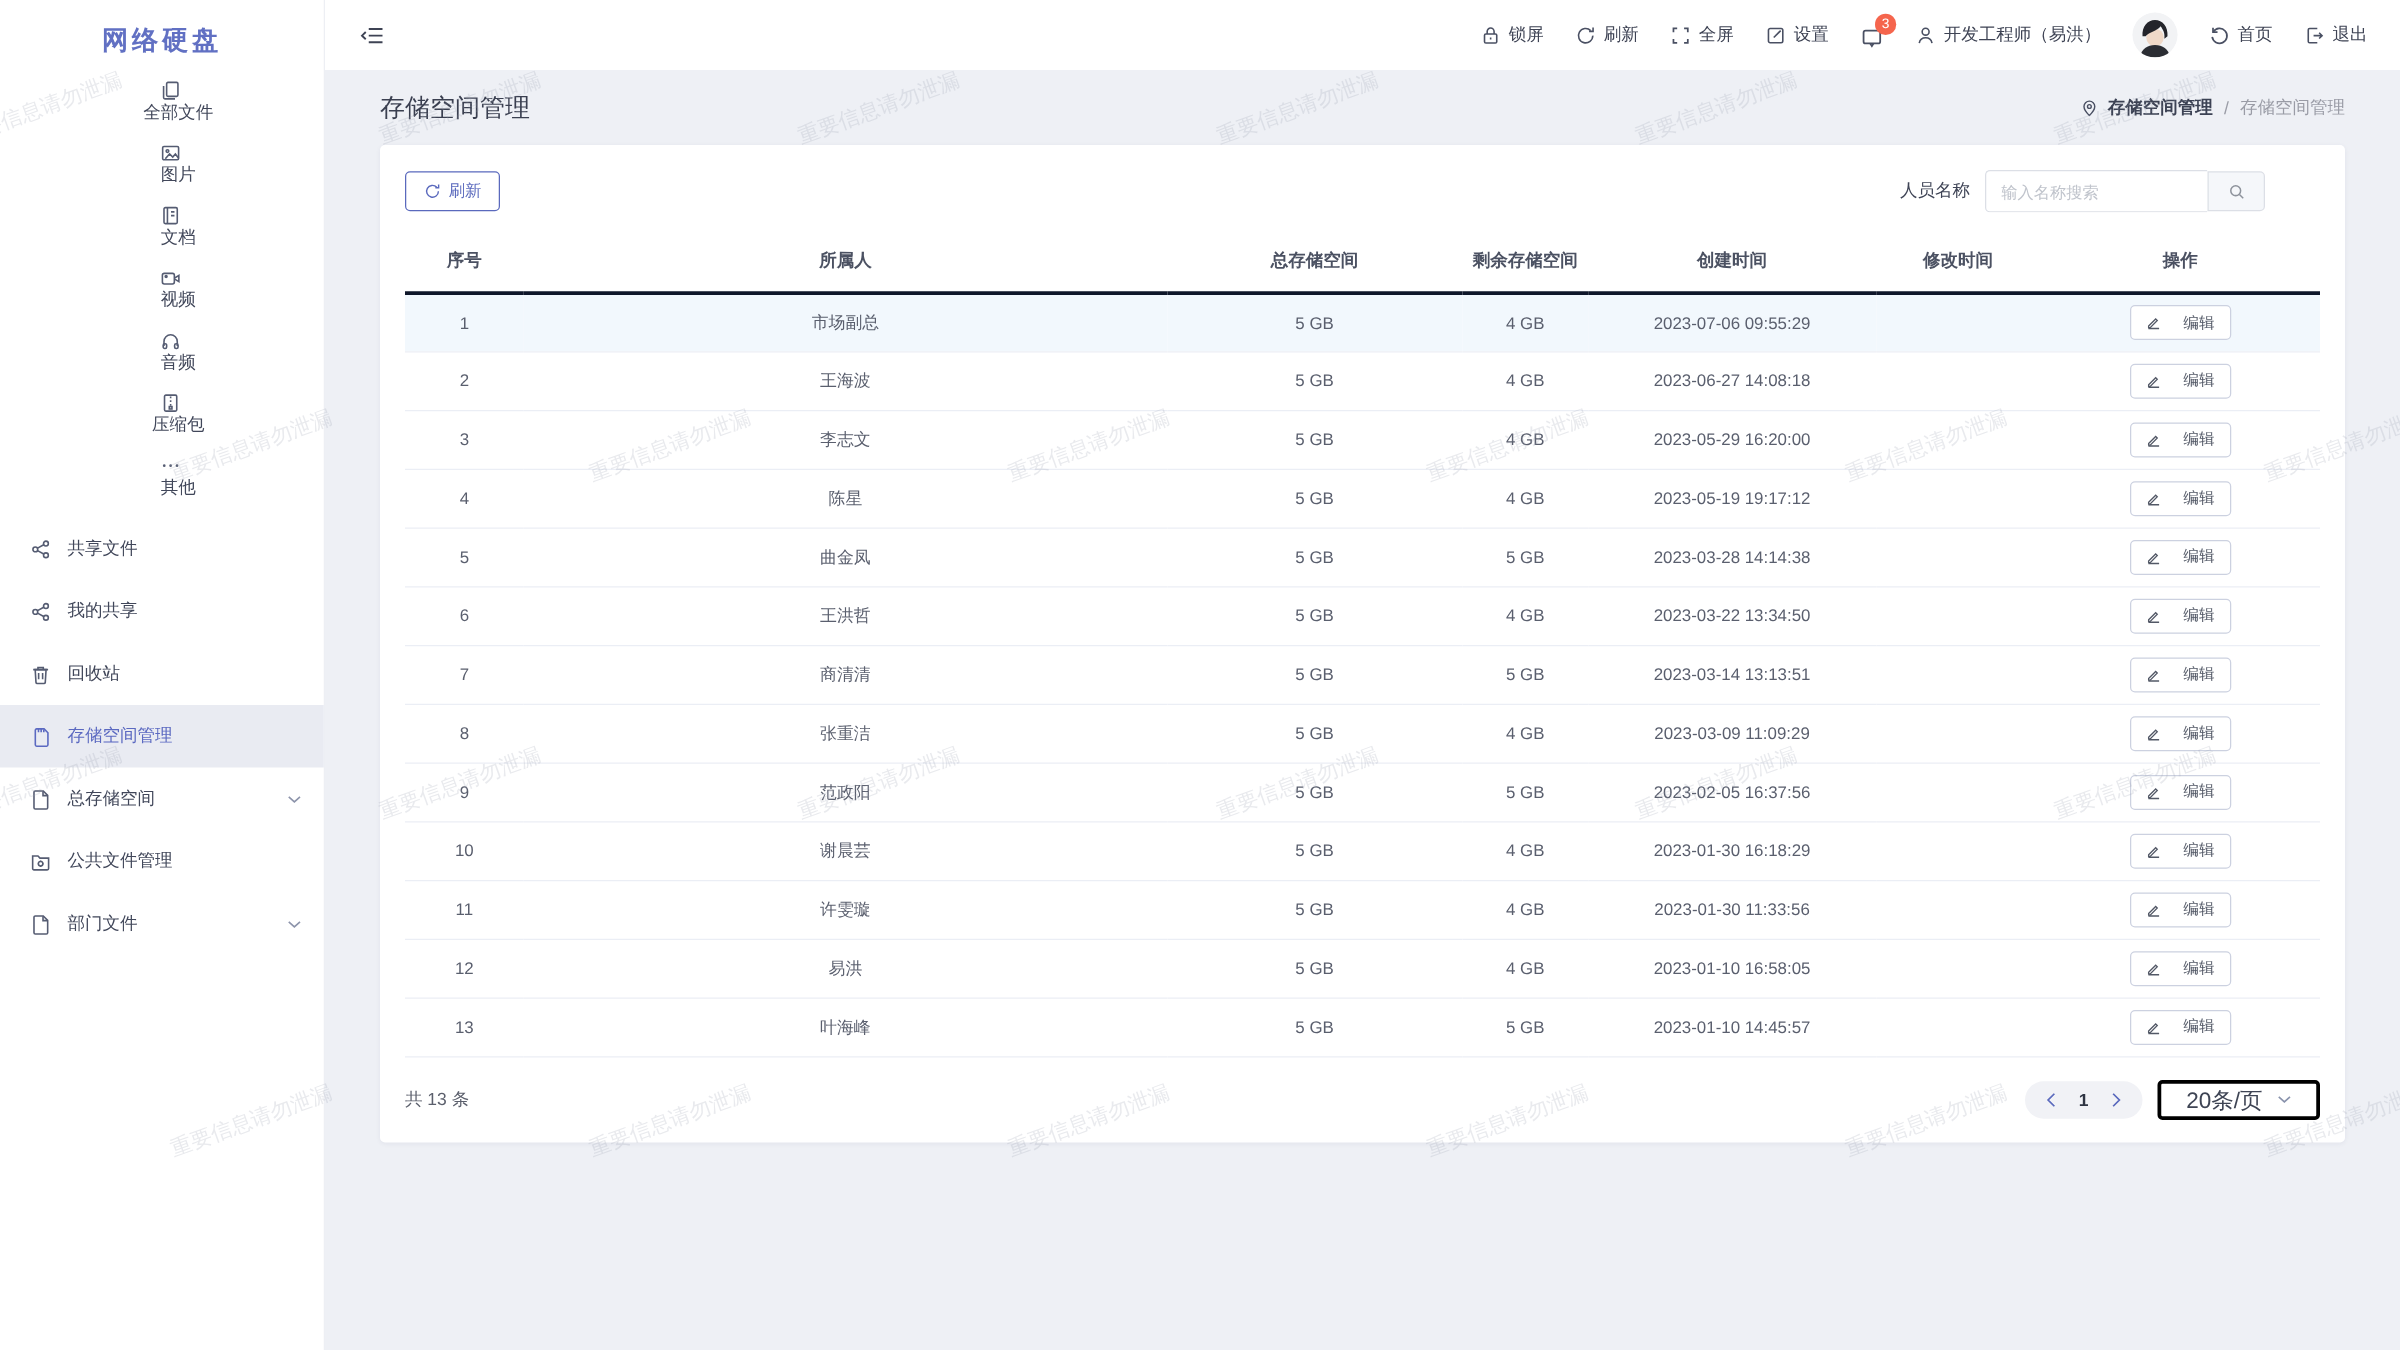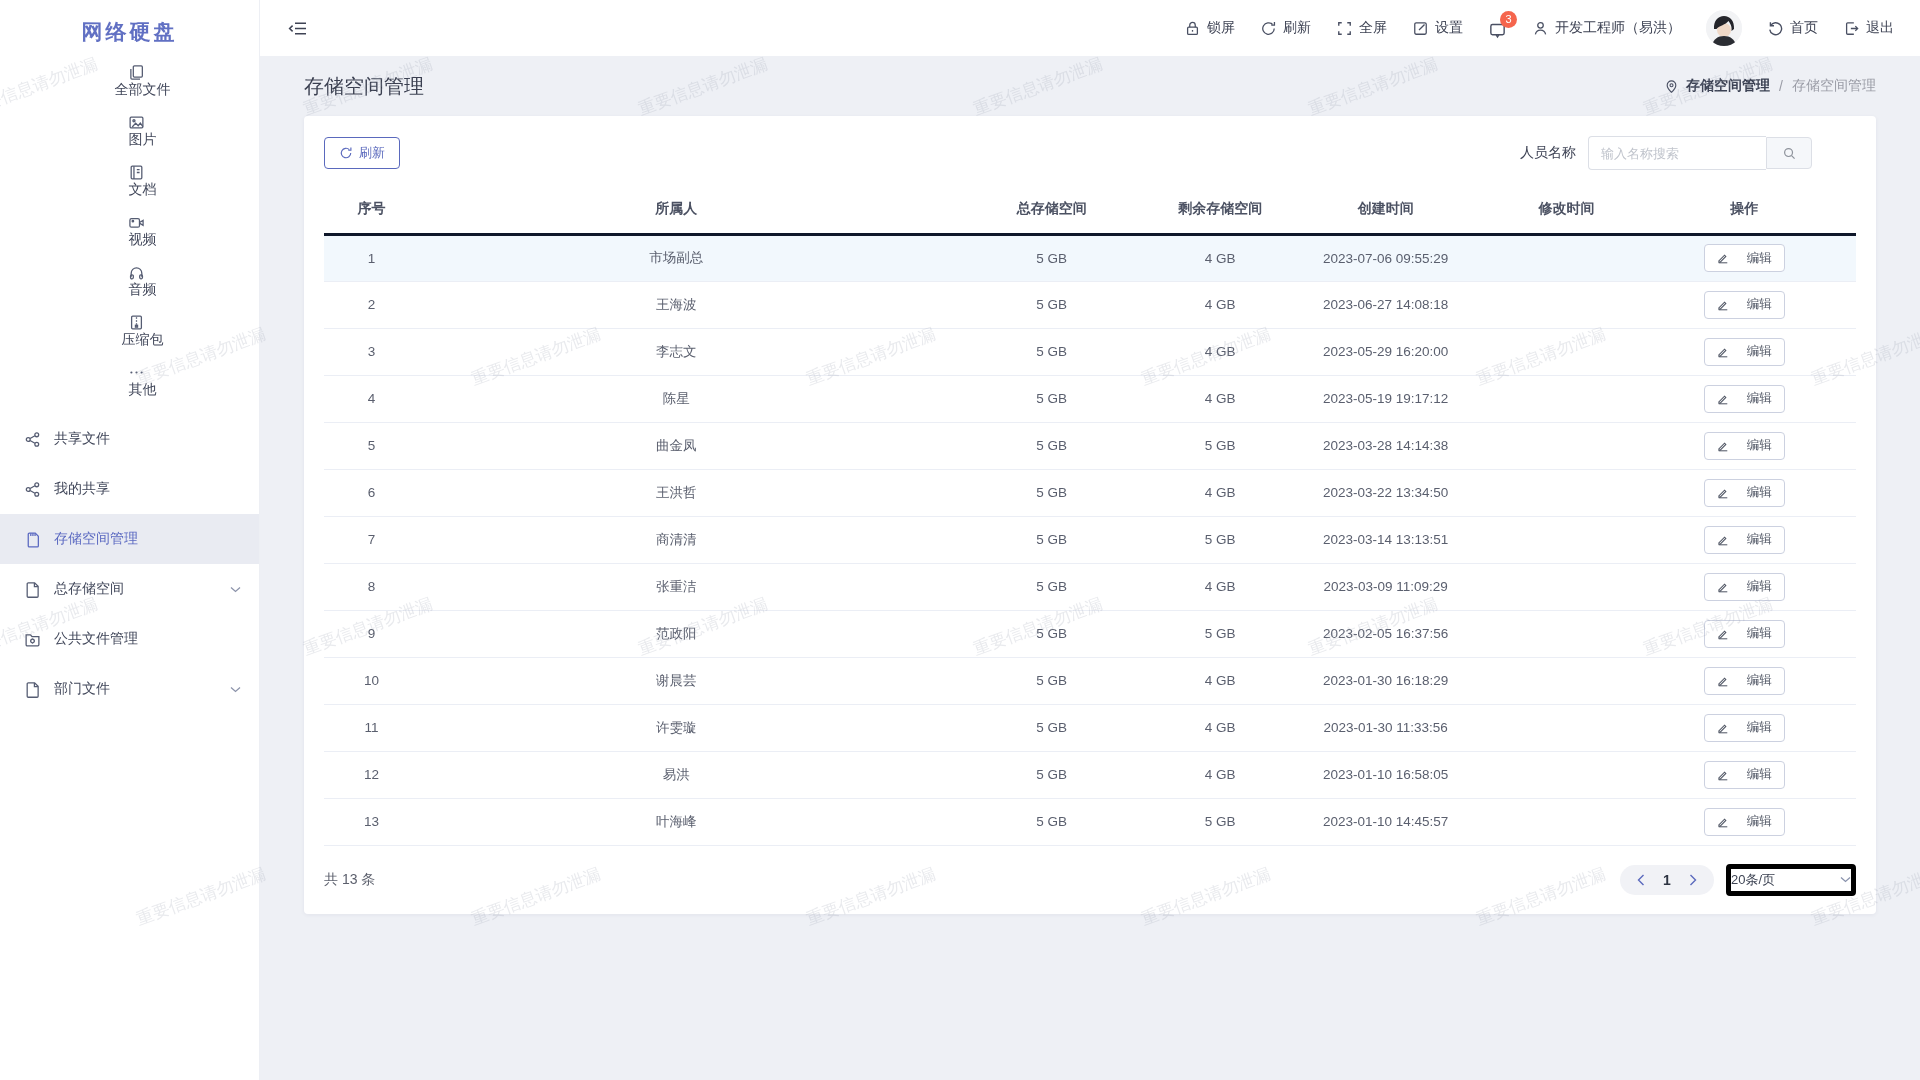--- a/index.html
+++ b/index.html
@@ -67,23 +67,23 @@
   tbody tr.row-hover { background:#f2f8fd; }
   .edit-btn { height:28px; padding:0 12px; background:#fff; border:1px solid #ccd1e0; border-radius:4px;
               color:#525866; font-size:12.5px; display:inline-flex; align-items:center; gap:18px; cursor:pointer; }
 
   .card-footer { display:flex; align-items:center; height:68px; }
   .total-text { font-size:14px; color:#5b5f6c; }
   .pager { margin-left:auto; display:flex; align-items:center; height:30px; background:#f1f2f6;
            border-radius:16px; padding:0 8px; }
   .pager-arrow { width:26px; display:flex; align-items:center; justify-content:center; color:#5a69bd; cursor:pointer; }
   .pager-page { min-width:26px; text-align:center; font-size:14px; font-weight:700; color:#2e3442; }
-  .size-select { margin-left:12px; width:130px; height:32px; background:#fff; border:5px solid #000000;
-                 border-radius:4px; display:flex; align-items:center; justify-content:space-between; gap:12px;
-                 font-size:13px; color:#3e4454; cursor:pointer; }
+  .size-select { margin-left:12px; width:130px; height:32px; background:#fff; border:3px solid #000000;
+                 border-radius:4px; display:flex; align-items:center; justify-content:center; gap:12px;
+                 font-size:18px; color:#3e4454; cursor:pointer; }
   .size-select .chev { color:#8a93ad; }
 
   
   .wm-layer { position:fixed; inset:0; pointer-events:none; z-index:60; overflow:hidden; }
   .wm-item { position:absolute; font-size:17px; color:#9ba1b0; opacity:.22; white-space:nowrap;
              transform:rotate(-20deg); }
 </style>
 </head>
 <body>
 
@@ -186,20 +186,30 @@
             <svg viewBox="0 0 16 16" width="17" height="17" fill="none" stroke="currentColor" stroke-width="1.2">
               <circle cx="12" cy="3.6" r="1.8"></circle>
               <circle cx="4" cy="8" r="1.8"></circle>
               <circle cx="12" cy="12.4" r="1.8"></circle>
               <path d="M5.7 7.1l4.6-2.6M5.7 8.9l4.6 2.6"></path>
             </svg>
           </span>
         <span class="nav-label">我的共享</span>
       </div>
 
+      <div class="nav-item">
+        <span class="nav-icon">
+            <svg viewBox="0 0 16 16" width="17" height="17" fill="none" stroke="currentColor" stroke-width="1.2">
+              <path d="M2.4 4.4h11.2M6 4.2V2.8h4v1.4"></path>
+              <path d="M3.9 4.4h8.2l-.6 9.6a1 1 0 0 1-1 .9H5.5a1 1 0 0 1-1-.9z"></path>
+              <path d="M6.5 7v4.6M9.5 7v4.6"></path>
+            </svg>
+          </span>
+        <span class="nav-label">回收站</span>
+      </div>
 
       <div class="nav-item active">
         <span class="nav-icon">
             <svg viewBox="0 0 16 16" width="17" height="17" fill="none" stroke="currentColor" stroke-width="1.2">
               <path d="M5 2h5.6l2.9 2.9v9.1a1 1 0 0 1-1 1H5a1 1 0 0 1-1-1V3a1 1 0 0 1 1-1z"></path>
               <path d="M6.4 2v2.6M8.4 2v2.6M10.4 2.4v2.2"></path>
             </svg>
           </span>
         <span class="nav-label">存储空间管理</span>
       </div>

